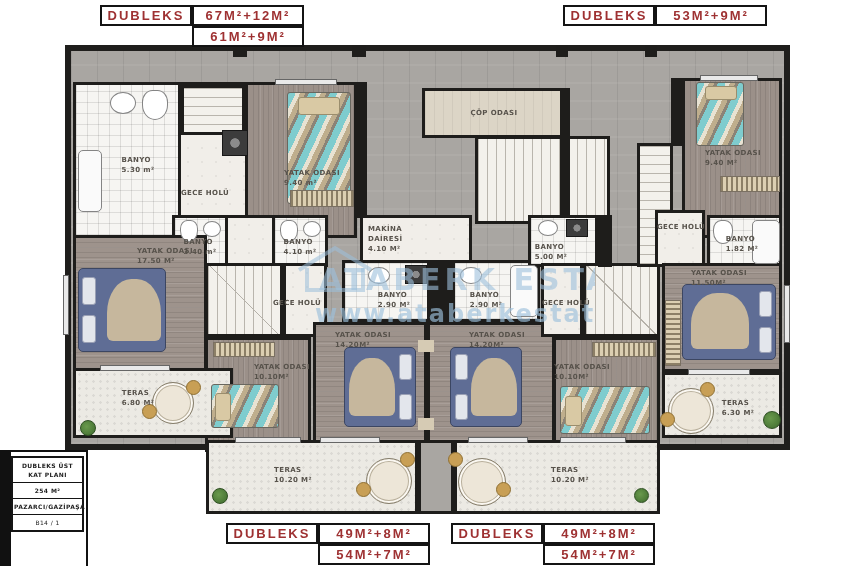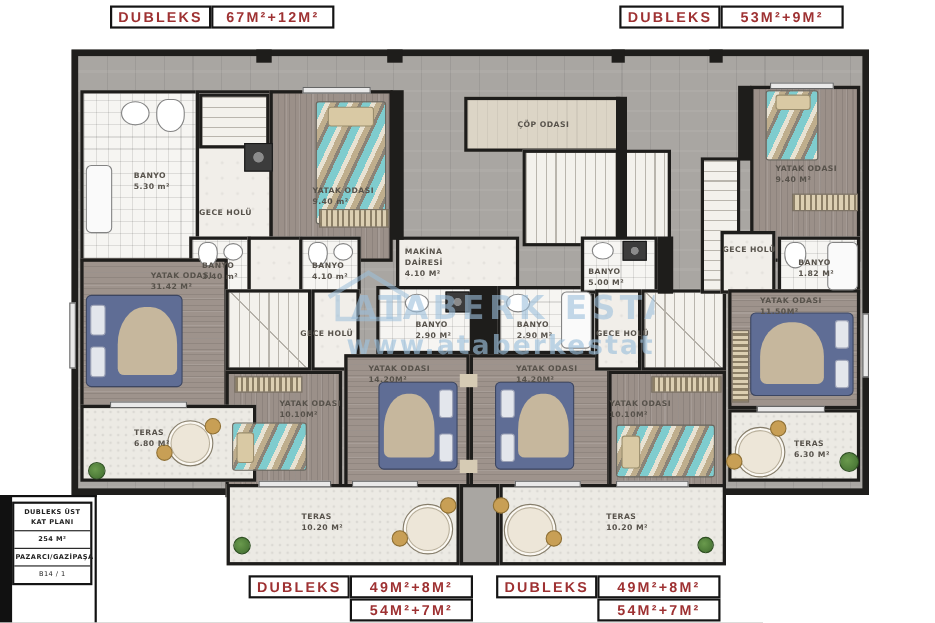--- a/index.html
+++ b/index.html
@@ -229,21 +229,21 @@
 <div class="lbl" style="left:200px;top:237px;">
     <span>BANYO</span>
     <span>3.40 m²</span>
   </div>
 <div class="lbl" style="left:300px;top:237px;">
     <span>BANYO</span>
     <span>4.10 m²</span>
   </div>
 <div class="lbl" style="left:165px;top:246px;">
     <span>YATAK ODASI</span>
-    <span>31.42 M²</span>
+    <span>17.50 M²</span>
   </div>
 <div class="lbl" style="left:297px;top:298px;">
     <span>GECE HOLÜ</span>
   </div>
 <div class="lbl" style="left:282px;top:362px;">
     <span>YATAK ODASI</span>
     <span>10.10M²</span>
   </div>
 <div class="lbl" style="left:138px;top:388px;">
     <span>TERAS</span>
@@ -322,20 +322,21 @@
   </svg>
 </div>
 
 <div class="badge" style="left:100px;top:5px;">
   <div class="bdg-row">
       <div class="bdg-cell bdg-title">DUBLEKS</div>
     <div class="bdg-cell bdg-area">67M²+12M²</div>
     </div>
   <div class="bdg-row">
       <div class="bdg-spacer"></div>
+    <div class="bdg-cell bdg-area">61M²+9M²</div>
     </div>
 </div>
 <div class="badge" style="left:563px;top:5px;">
   <div class="bdg-row">
       <div class="bdg-cell bdg-title">DUBLEKS</div>
     <div class="bdg-cell bdg-area">53M²+9M²</div>
     </div>
 </div>
 <div class="badge" style="left:226px;top:523px;">
   <div class="bdg-row">

